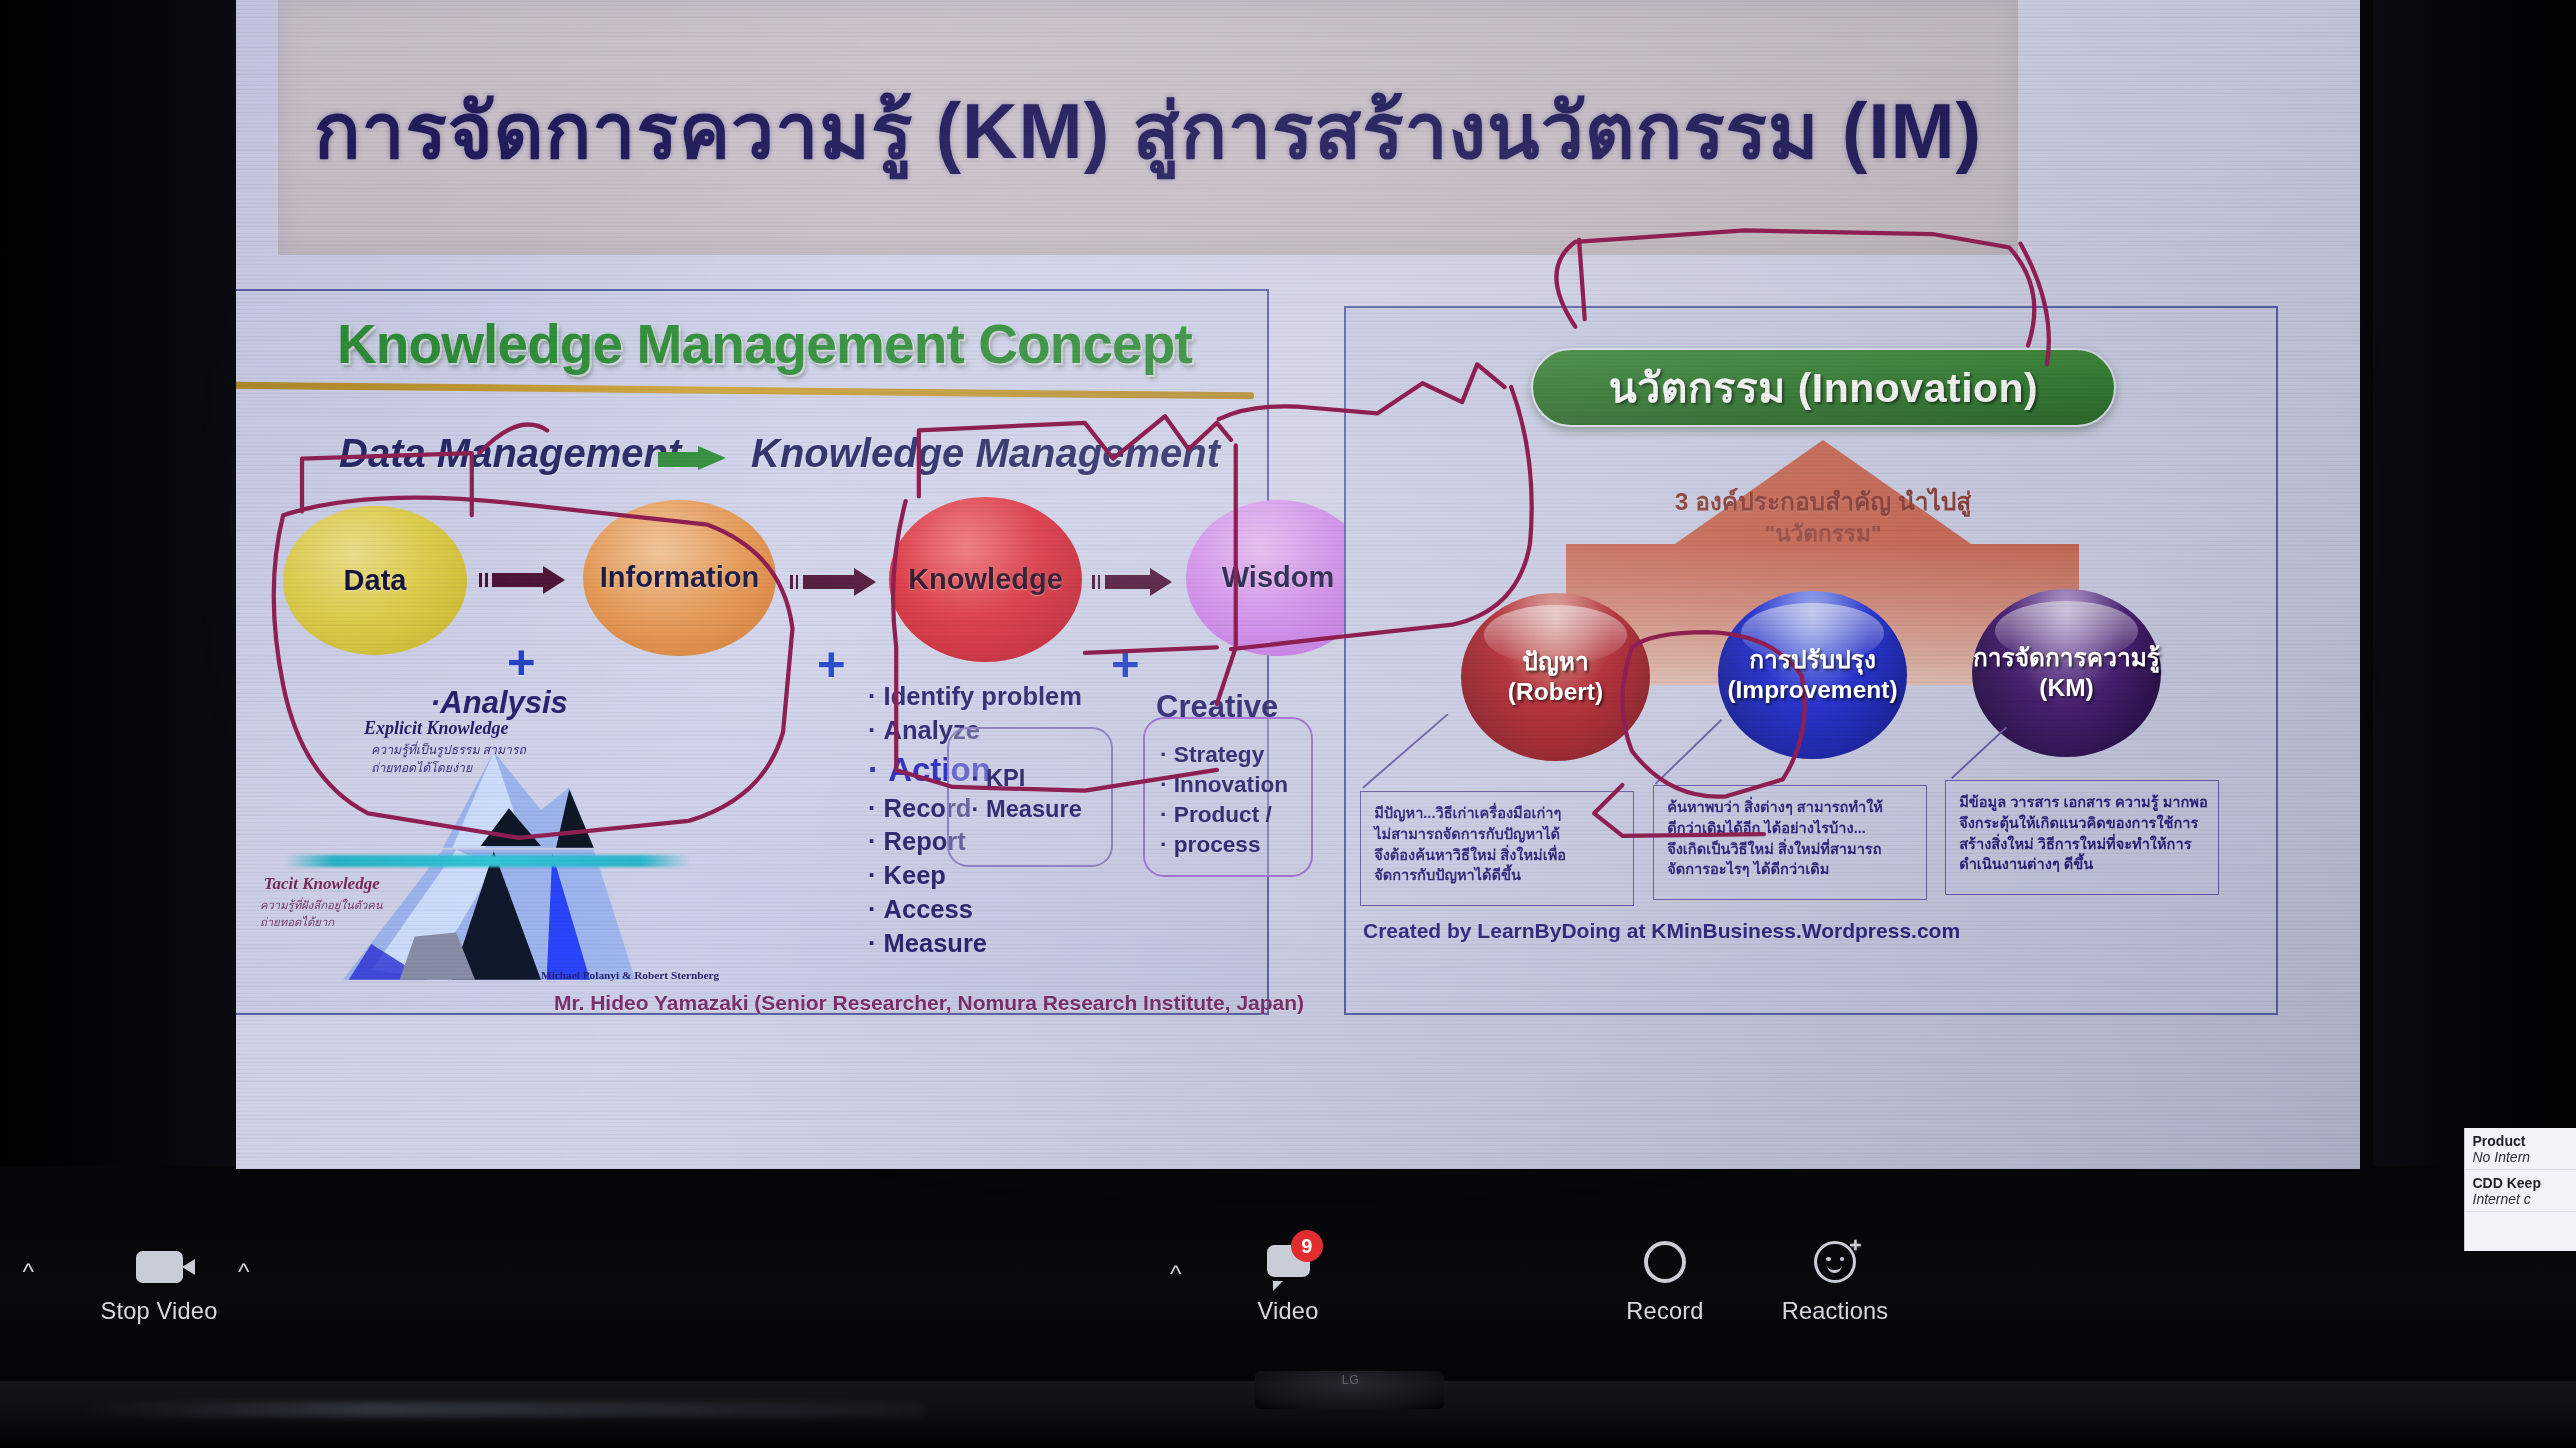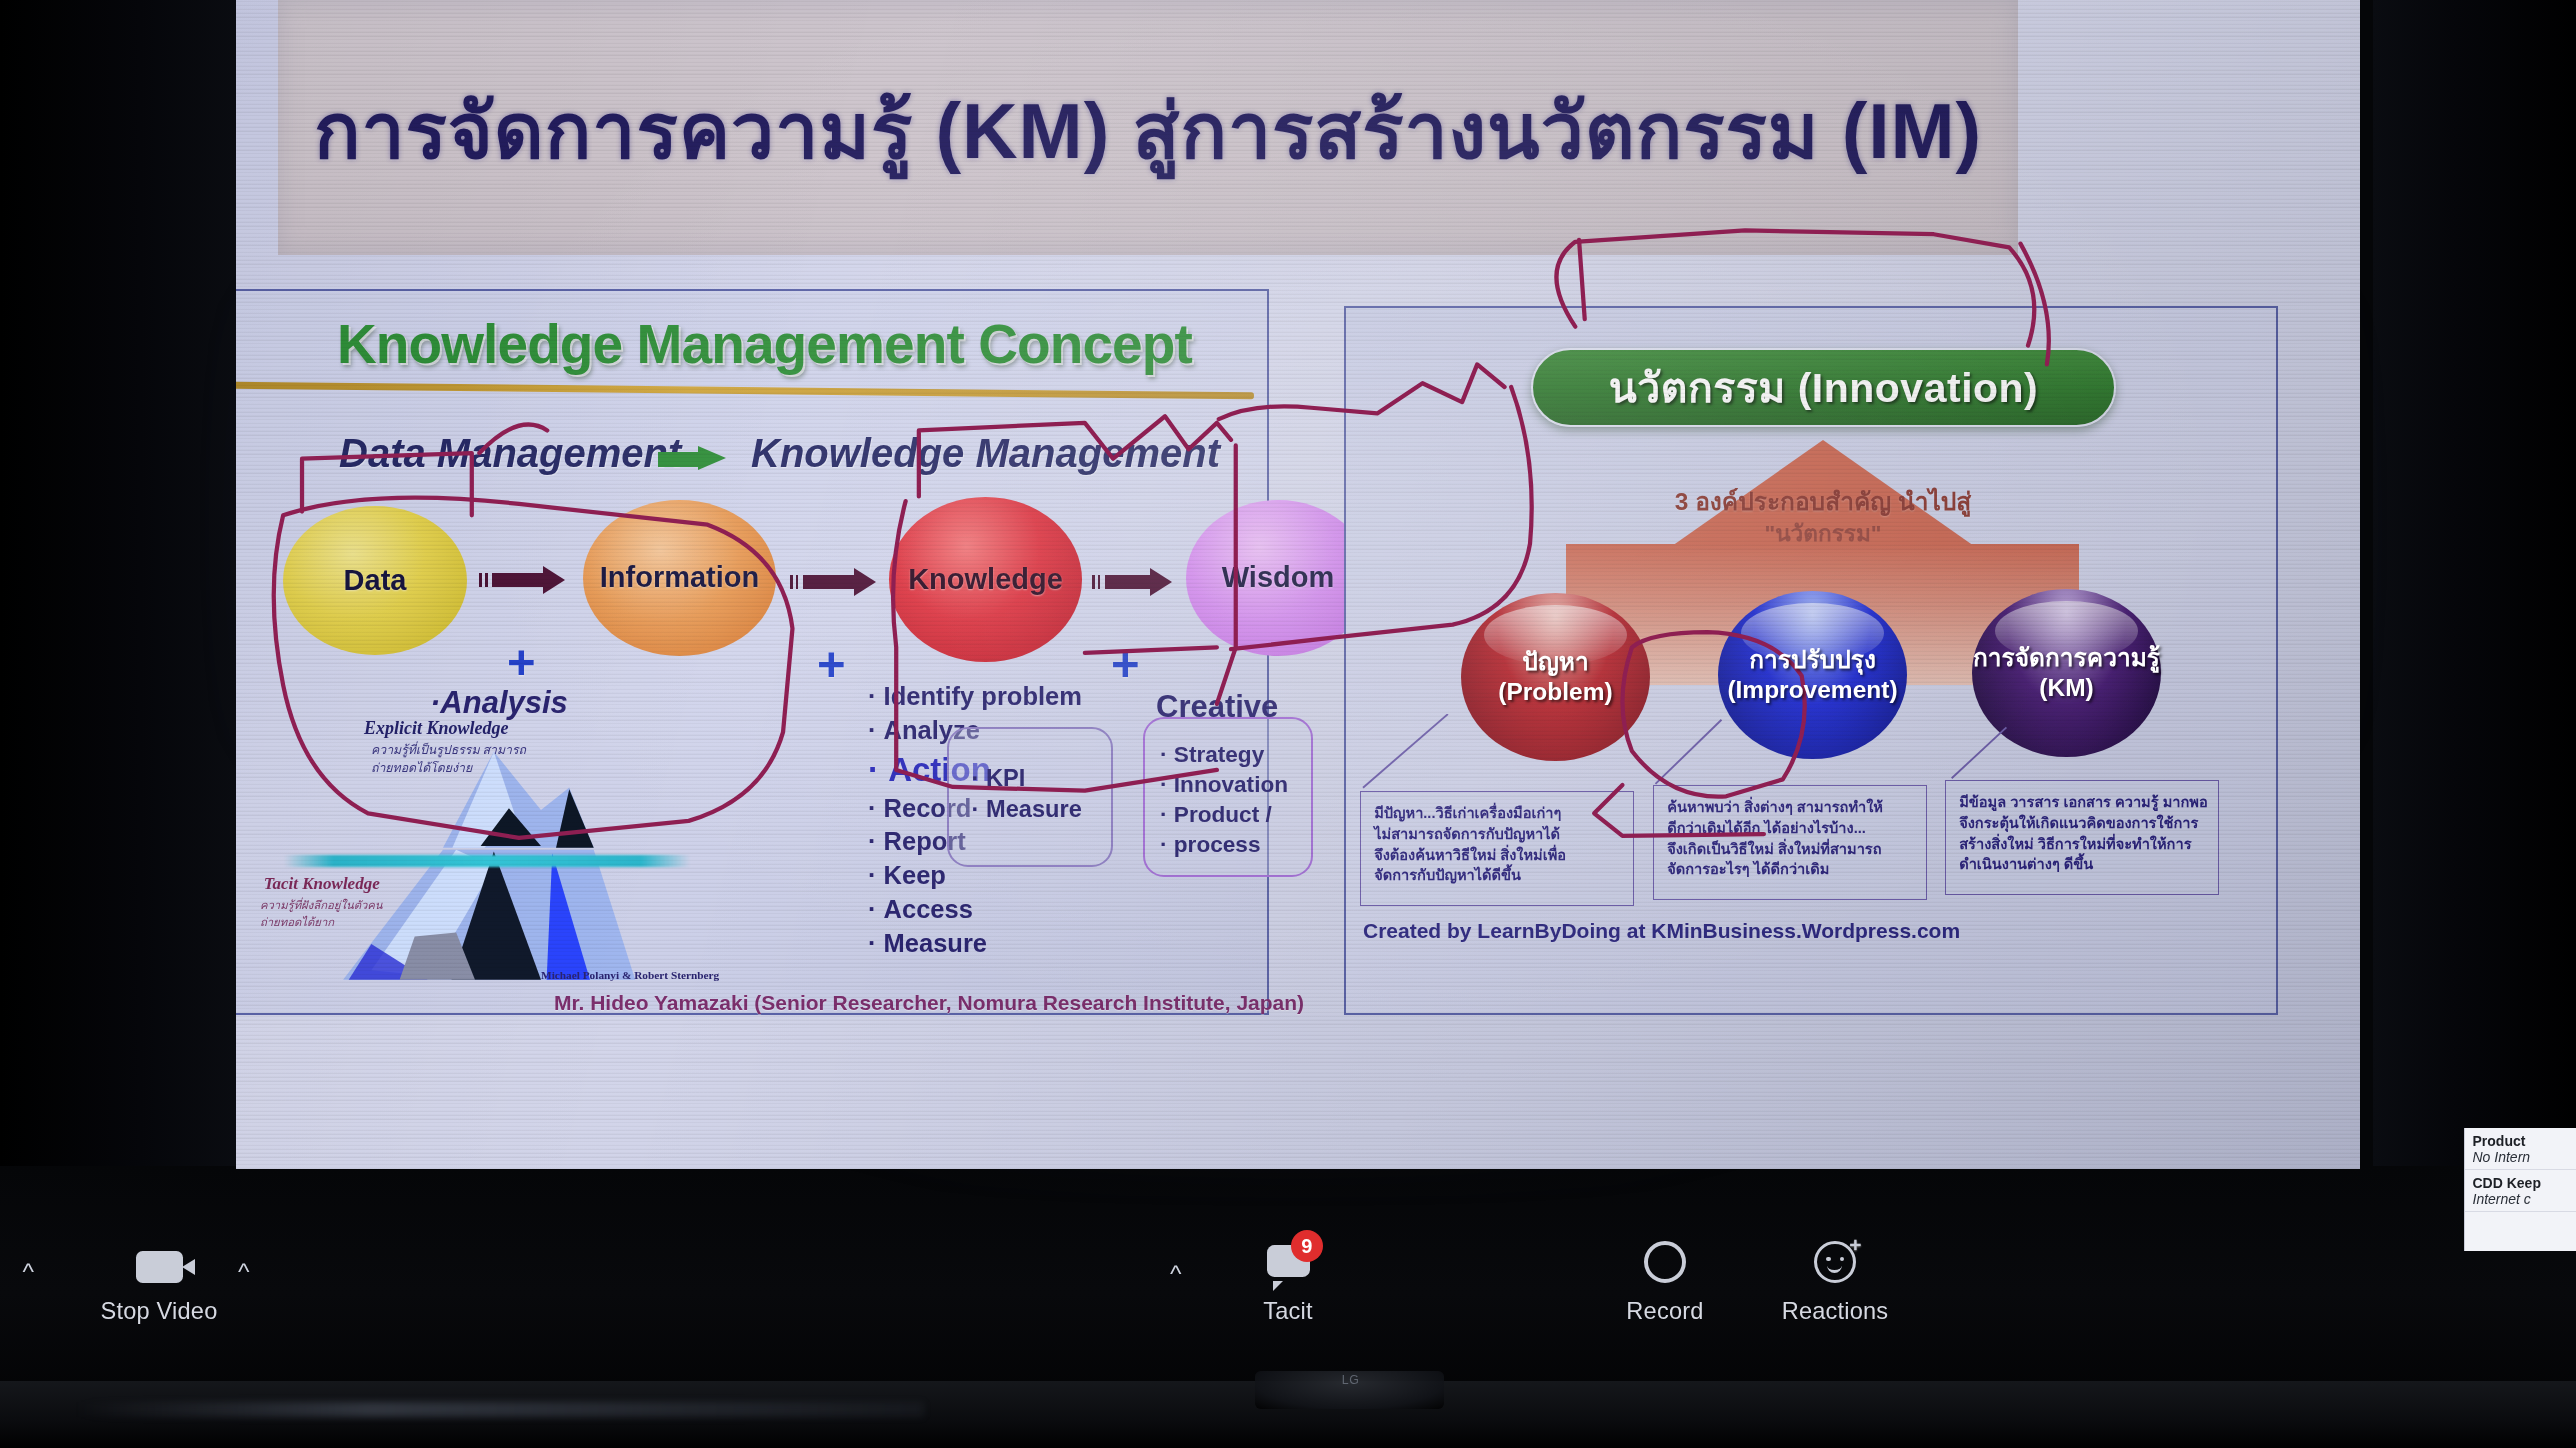--- a/index.html
+++ b/index.html
@@ -346,21 +346,21 @@
 
       <div class="big-arrow">
         <div class="arrow-head-big"></div>
         <div class="arrow-body-big"></div>
         <div class="arrow-text1">3 องค์ประกอบสำคัญ นำไปสู่</div>
         <div class="arrow-text2">"นวัตกรรม"</div>
       </div>
 
       <div class="circ circ-prob">
         <span>ปัญหา</span>
-        <span>(Problem)</span>
+        <span>(Robert)</span>
       </div>
       <div class="circ circ-impr">
         <span>การปรับปรุง</span>
         <span>(Improvement)</span>
       </div>
       <div class="circ circ-km">
         <span>การจัดการความรู้</span>
         <span>(KM)</span>
       </div>
 
@@ -441,21 +441,21 @@
     <div class="caret" style="left:1170px; top:45px;">^</div>
 
     <div class="tb-item" style="left:1203px; top:9.4px;">
       <div class="tb-icon">
         <div class="ic-chat">
             <div class="bub"></div>
             <div class="tail"></div>
           <div class="badge">9</div>
         </div>
       </div>
-      <div class="tb-label">Tacit</div>
+      <div class="tb-label">Video</div>
     </div>
 
 
     <div class="tb-item" style="left:1580px; top:9.4px;">
       <div class="tb-icon">
           <div class="ic-rec"></div>
         </div>
       <div class="tb-label">Record</div>
     </div>
 

